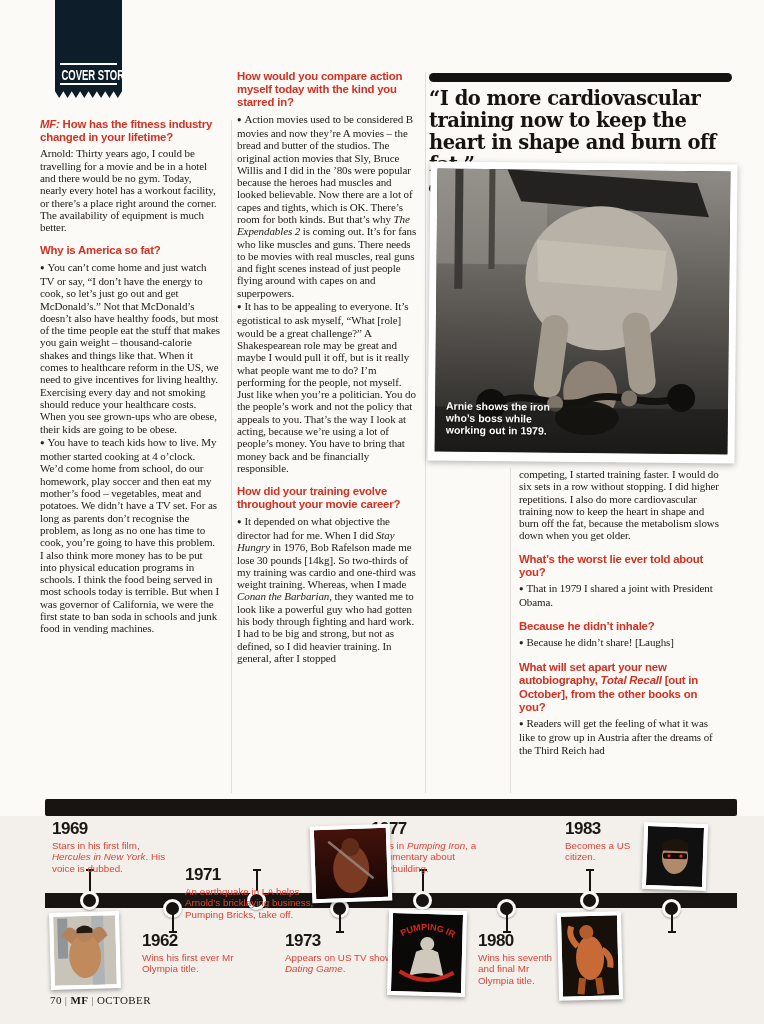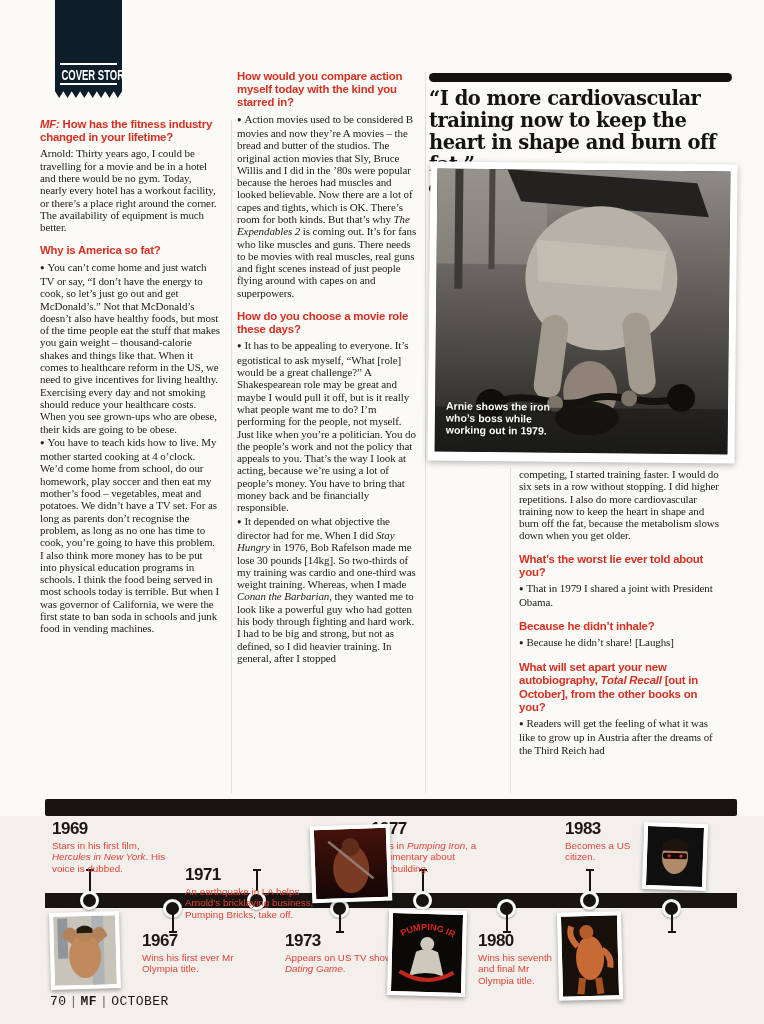--- a/index.html
+++ b/index.html
@@ -48,21 +48,21 @@
   .stem{width:2px;background:#161310;}
   .tick{width:8px;height:2px;background:#161310;}
   .tl-year{font-family:"Liberation Sans",sans-serif;font-weight:800;font-size:17px;color:#1b1814;letter-spacing:-0.5px;line-height:18px;}
   .tl-desc{font-family:"Liberation Sans",sans-serif;font-size:9.8px;line-height:11.3px;color:#e04335;margin-top:2px;}
   .tl-desc i{font-style:italic;}
 
   .polaroid{background:#fff;padding:4px;box-sizing:border-box;box-shadow:0 2px 4px rgba(0,0,0,.35);}
   .polaroid svg{display:block;width:100%;height:100%;}
 
   
-  .footer{left:50px;top:994px;font-size:13px;color:#1b1814;letter-spacing:.4px;font-family:Liberation Mono, monospace;text-align:right;}
+  .footer{left:50px;top:994px;font-size:11px;color:#1b1814;letter-spacing:.4px;font-family:Liberation Serif, serif;text-align:right;}
   .footer b{font-weight:700;}
   .footer .sep{color:#6b6762;padding:0 3px;}
 </style>
 </head>
 <body>
 
 <div class="abs" style="inset:0;">
 
   <div class="abs tl-bg"></div>
 
@@ -82,22 +82,22 @@
     <h3 class="q first"><i>MF:</i><span> How has the fitness industry changed in your lifetime?</span></h3>
     <p><span class="bname">Arnold:</span><span> Thirty years ago, I could be travelling for a movie and be in a hotel and there would be no gym. Today, nearly every hotel has a workout facility, or there’s a place right around the corner. The availability of equipment is much better.</span></p>
     <h3 class="q">Why is America so fat?</h3>
     <p><span class="blt">●</span><span>You can’t come home and just watch TV or say, “I don’t have the energy to cook, so let’s just go out and get McDonald’s.” Not that McDonald’s doesn’t also have healthy foods, but most of the time people eat the stuff that makes you gain weight – thousand-calorie shakes and things like that. When it comes to healthcare reform in the US, we need to give incentives for living healthy. Exercising every day and not smoking should reduce your healthcare costs. When you see grown-ups who are obese, their kids are going to be obese.</span></p>
     <p><span class="blt">●</span><span>You have to teach kids how to live. My mother started cooking at 4 o’clock. We’d come home from school, do our homework, play soccer and then eat my mother’s food – vegetables, meat and potatoes. We didn’t have a TV set. For as long as parents don’t recognise the problem, as long as no one has time to cook, you’re going to have this problem. I also think more money has to be put into physical education programs in schools. I think the food being served in most schools today is terrible. But when I was governor of California, we were the first state to ban soda in schools and junk food in vending machines.</span></p>
   </div>
 
   <div class="abs col" style="left:237px;top:70px;width:182px;">
     <h3 class="q first">How would you compare action myself today with the kind you starred in?</h3>
     <p><span class="blt">●</span><span>Action movies used to be considered B movies and now they’re A movies – the bread and butter of the studios. The original action movies that Sly, Bruce Willis and I did in the ’80s were popular because the heroes had muscles and looked believable. Now there are a lot of capes and tights, which is OK. There’s room for both kinds. But that’s why </span><i>The Expendables 2</i><span> is coming out. It’s for fans who like muscles and guns. There needs to be movies with real muscles, real guns and fight scenes instead of just people flying around with capes on and superpowers.</span></p>
-    <h3 class="q">How do you choose a movie role these days?</h3>
     <p><span class="blt">●</span><span>It has to be appealing to everyone. It’s egotistical to ask myself, “What [role] would be a great challenge?” A Shakespearean role may be great and maybe I would pull it off, but is it really what people want me to do? I’m performing for the people, not myself. Just like when you’re a politician. You do the people’s work and not the policy that appeals to you. That’s the way I look at acting, because we’re using a lot of people’s money. You have to bring that money back and be financially responsible.</span></p>
+    <h3 class="q">How did your training evolve throughout your movie career?</h3>
     <p><span class="blt">●</span><span>It depended on what objective the director had for me. When I did </span><i>Stay Hungry</i><span> in 1976, Bob Rafelson made me lose 30 pounds [14kg]. So two-thirds of my training was cardio and one-third was weight training. Whereas, when I made </span><i>Conan the Barbarian</i><span>, they wanted me to look like a powerful guy who had gotten his body through fighting and hard work. I had to be big and strong, but not as defined, so I did heavier training. In general, after I stopped</span></p>
   </div>
 
   <div class="abs quotebox">
     <div class="qbar"></div>
     <div class="qtext">“I do more cardiovascular training now to keep the heart in shape and burn off fat.”</div>
     <div class="qbar"></div>
   </div>
 
   <div class="abs mainphoto">
@@ -182,21 +182,21 @@
   <div class="abs" style="left:371px;top:820px;width:126px;">
     <div class="tl-year">1977</div>
     <div class="tl-desc"><span>Stars in </span><i>Pumping Iron</i><span>, a documentary about bodybuilding.</span></div>
   </div>
   <div class="abs" style="left:565px;top:820px;width:92px;">
     <div class="tl-year">1983</div>
     <div class="tl-desc"><span>Becomes a US citizen.</span><i></i><span></span></div>
   </div>
 
   <div class="abs" style="left:142px;top:932px;width:118px;">
-    <div class="tl-year">1967</div>
+    <div class="tl-year">1962</div>
     <div class="tl-desc"><span>Wins his first ever Mr Olympia title.</span><i></i><span></span></div>
   </div>
   <div class="abs" style="left:285px;top:932px;width:135px;">
     <div class="tl-year">1973</div>
     <div class="tl-desc"><span>Appears on US TV show </span><i>The Dating Game</i><span>.</span></div>
   </div>
   <div class="abs" style="left:478px;top:932px;width:84px;">
     <div class="tl-year">1980</div>
     <div class="tl-desc"><span>Wins his seventh and final Mr Olympia title.</span><i></i><span></span></div>
   </div>

